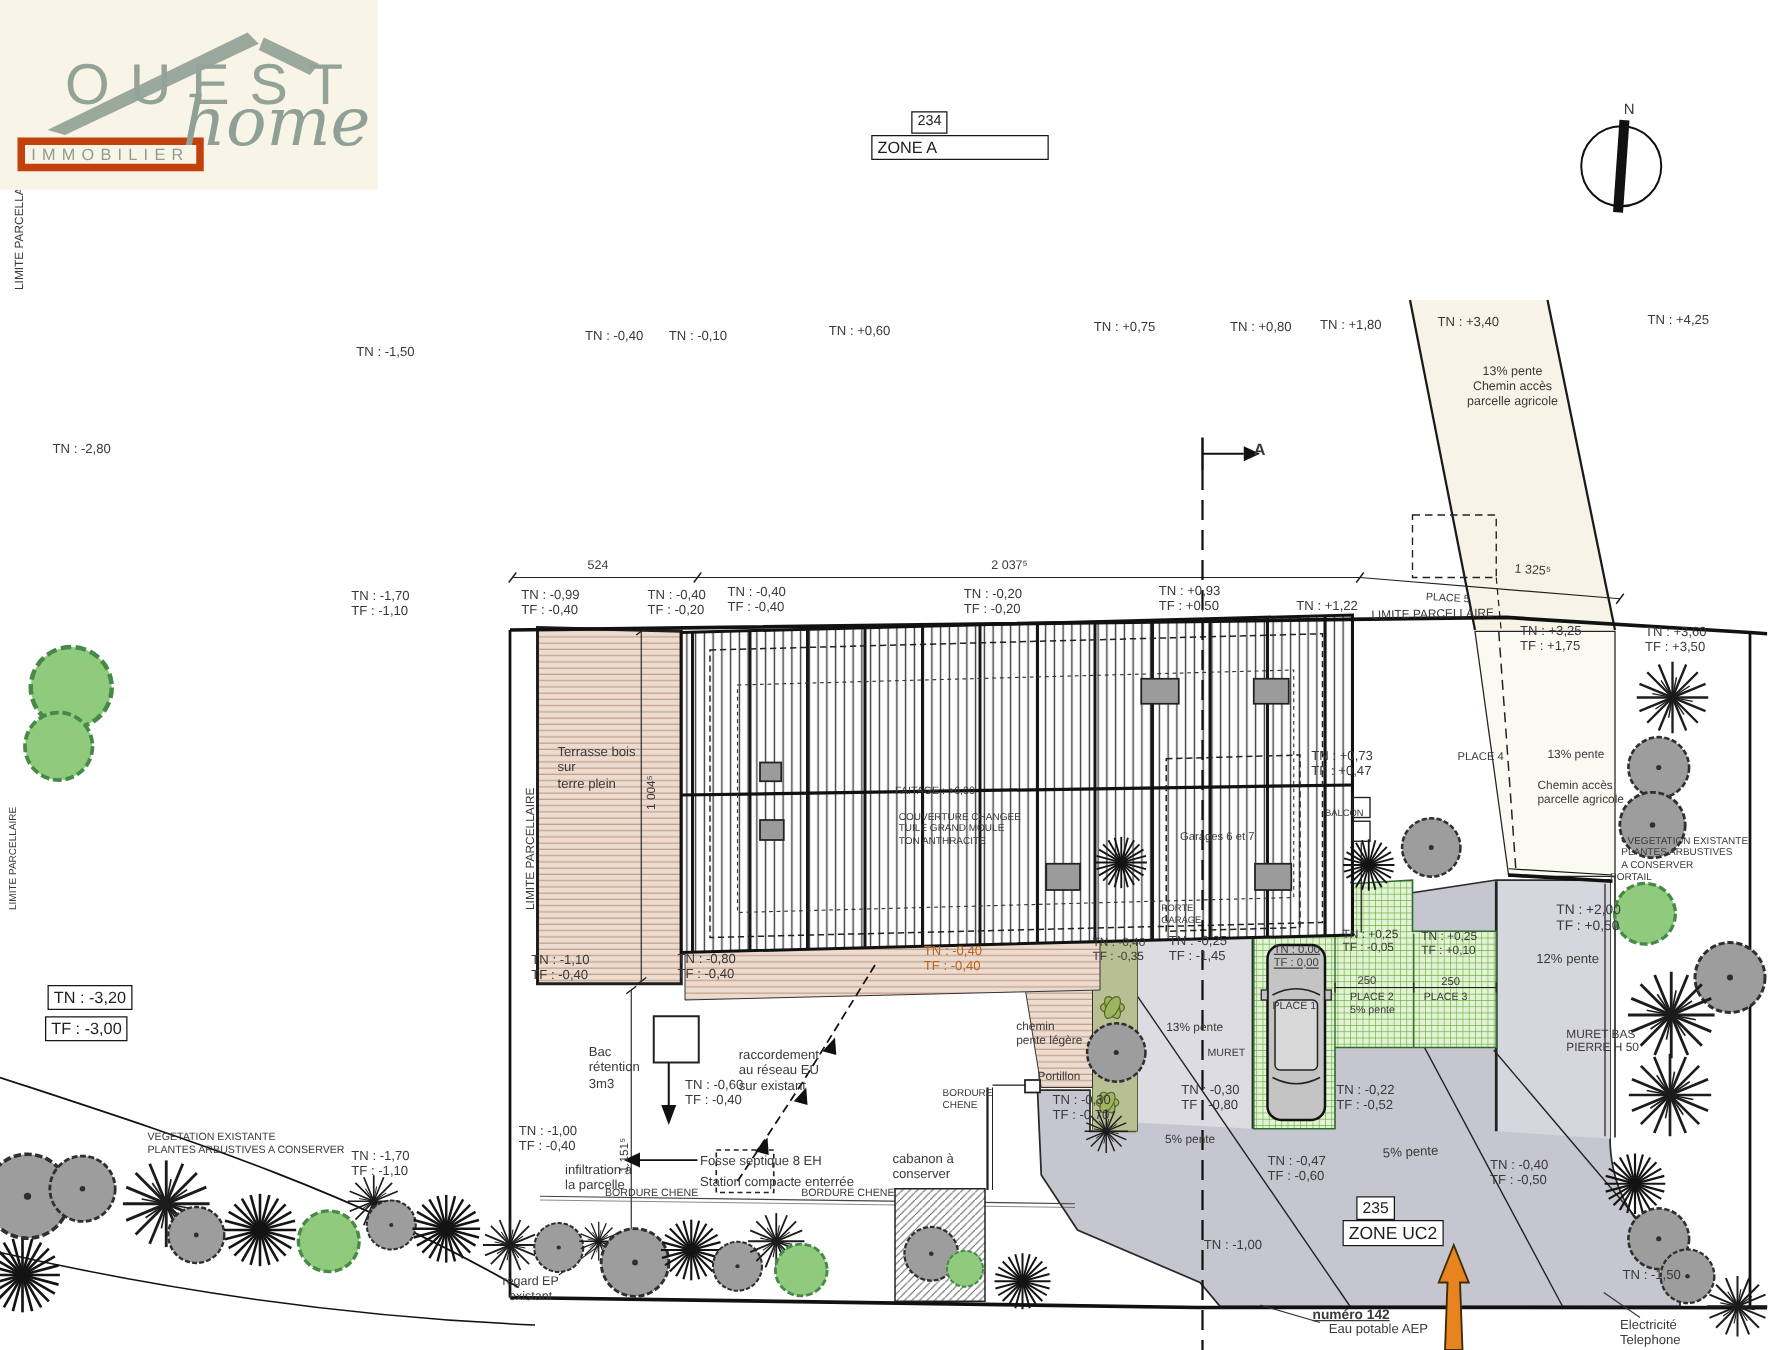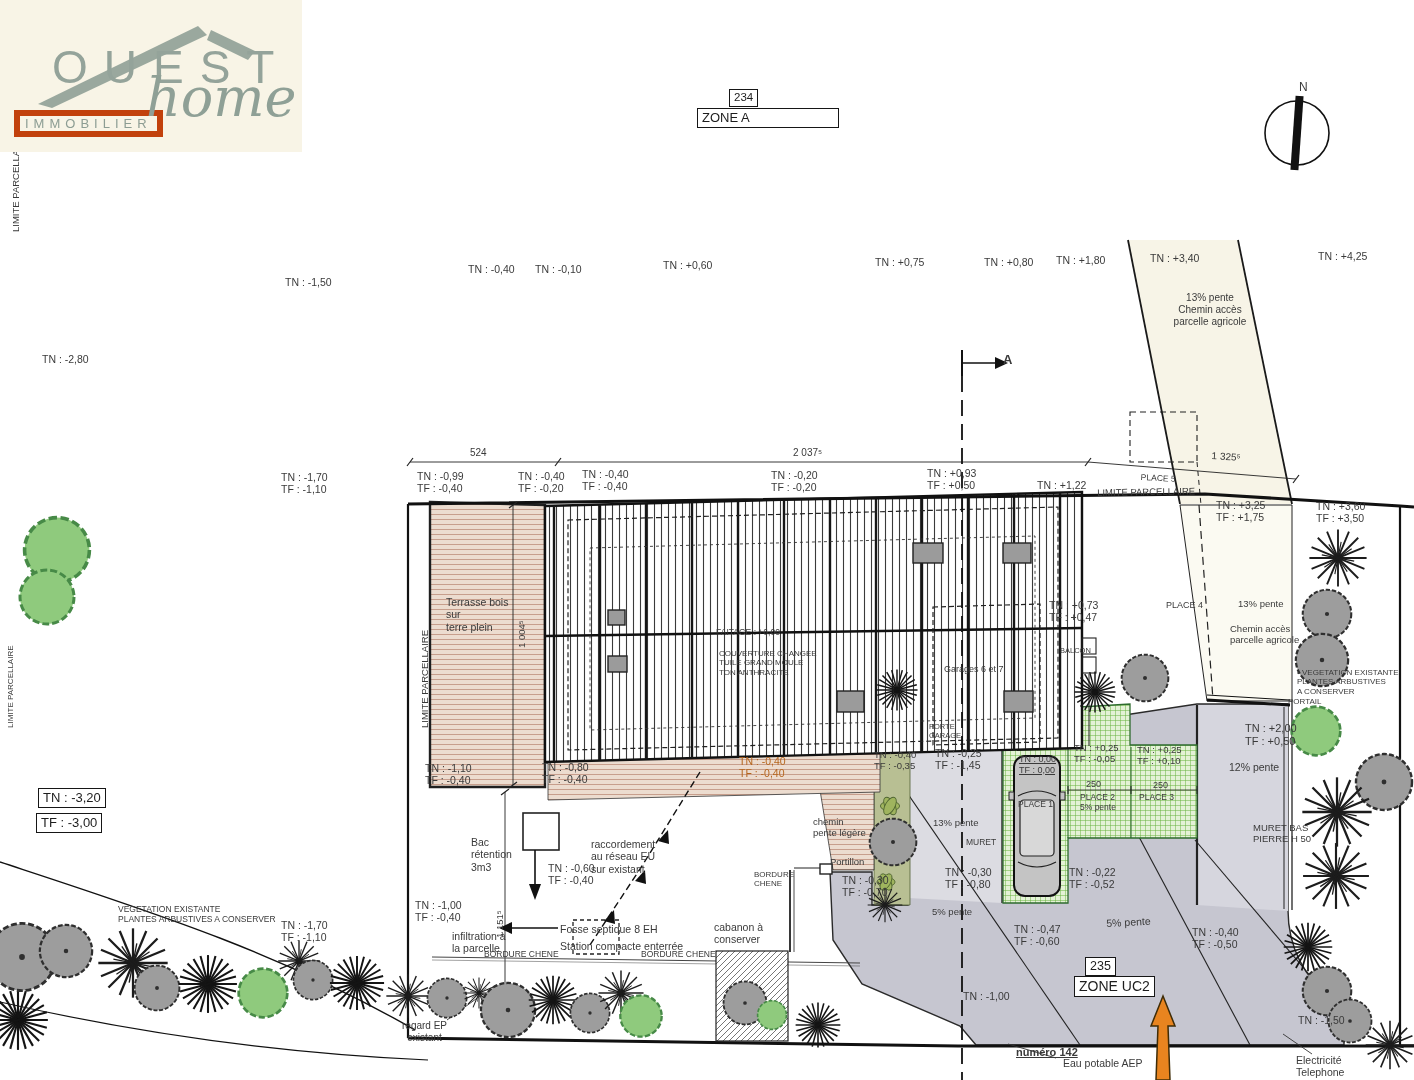--- a/index.html
+++ b/index.html
@@ -392,21 +392,21 @@
       <div class="lbl" style="left: 560px; top: 923px; font-size: 10.5px;">Fosse septique 8 EH</div>
       <div class="lbl" style="left: 560px; top: 940px; font-size: 10.5px;">Station compacte enterrée</div>
       <div class="lbl" style="left: 714px; top: 921px; font-size: 10.5px;">cabanon à
 conserver</div>
       <div class="lbl" style="left: 484px; top: 949px; font-size: 8.5px;">BORDURE CHENE</div>
       <div class="lbl" style="left: 641px; top: 949px; font-size: 8.5px;">BORDURE CHENE</div>
       <div class="lbl" style="left: 963px; top: 990px; font-size: 10.5px;">TN : -1,00</div>
       <div class="lbl" style="left: 1298px; top: 1014px; font-size: 10.5px;">TN : -1,50</div>
       <div class="lbl" style="left: 402px; top: 1020px; font-size: 10px; text-align: center;">regard EP
 existant</div>
-      <div class="lbl" style="left: 1016px; top: 1046px; font-size: 11px; font-weight: bold; text-decoration: underline;">numéro 142</div>
+      <div class="lbl" style="left: 1050px; top: 1046px; font-size: 11px; font-weight: bold; text-decoration: underline;">numéro 142</div>
       <div class="lbl" style="left: 1044px; top: 1057px; font-size: 10.5px; margin-left: 19px;">Eau potable AEP</div>
       <div class="lbl" style="left: 1296px; top: 1054px; font-size: 10.5px;">Electricité
 Telephone</div>
       <div class="lbl" style="left: 1299px; top: 80px; font-size: 12px;">N</div>
       <div class="lbl" style="left: 1003px; top: 352px; font-size: 13px; font-weight: bold;">A</div>
       <div class="lbl" style="left: 10px; top: 232px; font-size: 9.5px; transform: rotate(-90deg);">LIMITE PARCELLAIRE</div>
       <div class="lbl" style="left: 419px; top: 728px; font-size: 9.5px; transform: rotate(-90deg);">LIMITE PARCELLAIRE</div>
       <div class="lbl" style="left: 6px; top: 728px; font-size: 8px; transform: rotate(-90deg);">LIMITE PARCELLAIRE</div>
       <div class="lbl" style="left: 516px; top: 648px; font-size: 9.5px; transform: rotate(-90deg);">1 004⁵</div>
       <div class="lbl" style="left: 494px; top: 938px; font-size: 9.5px; transform: rotate(-90deg);">1 151⁵</div>

